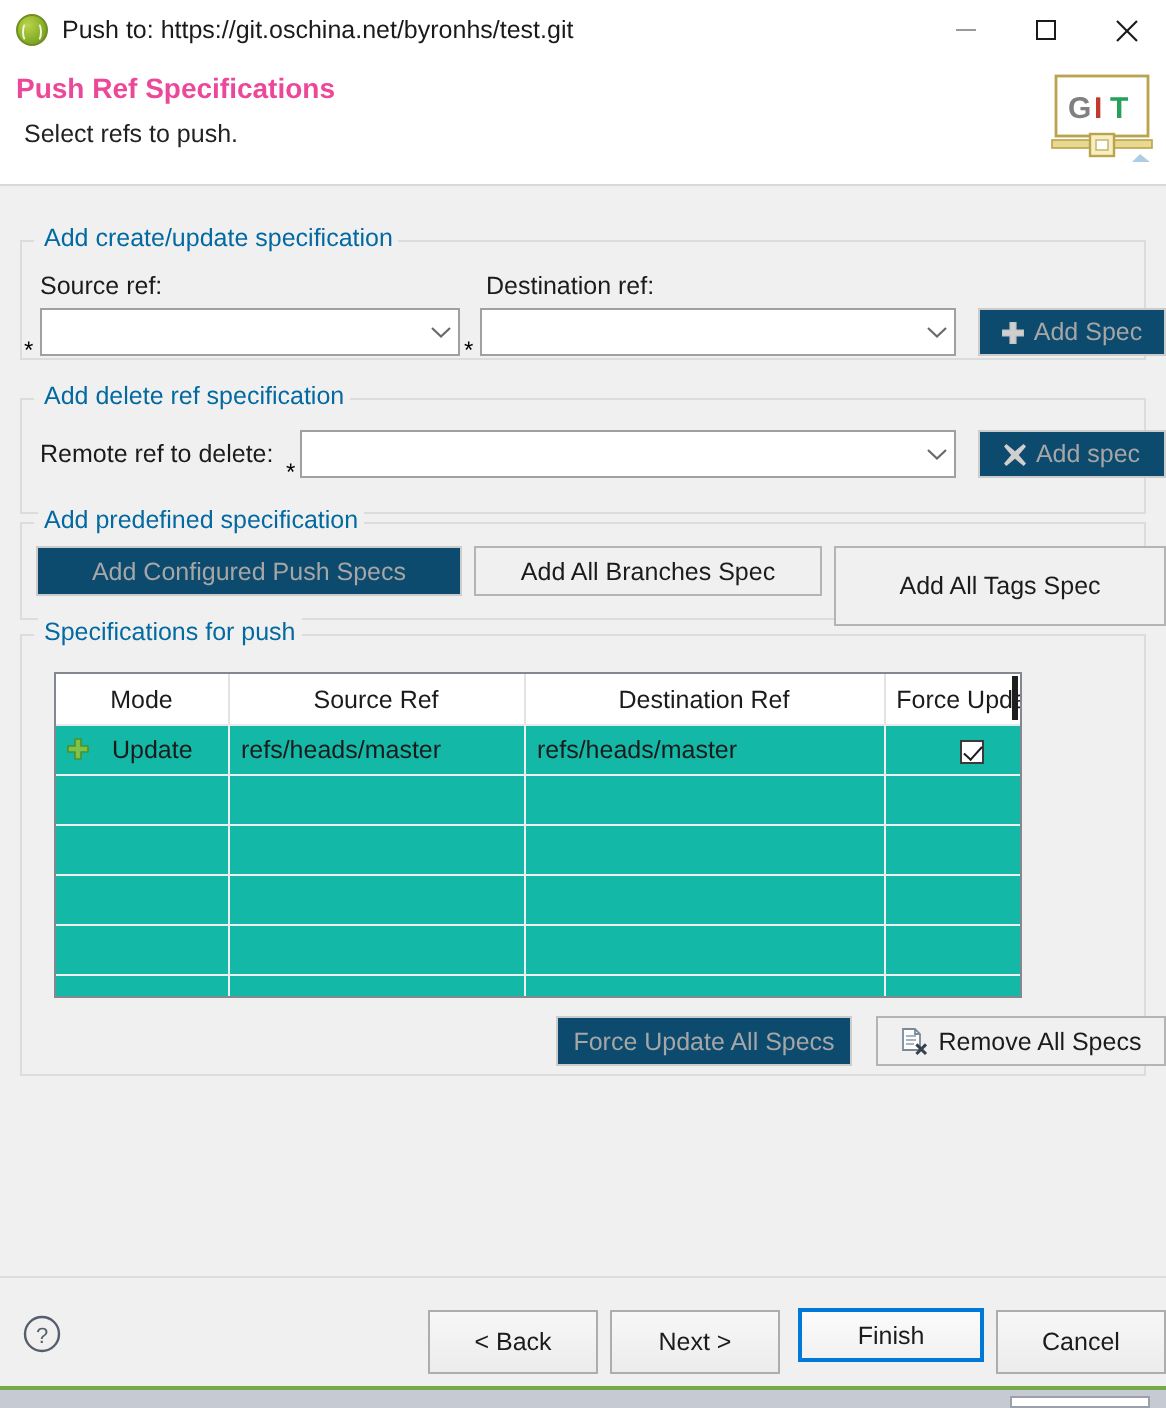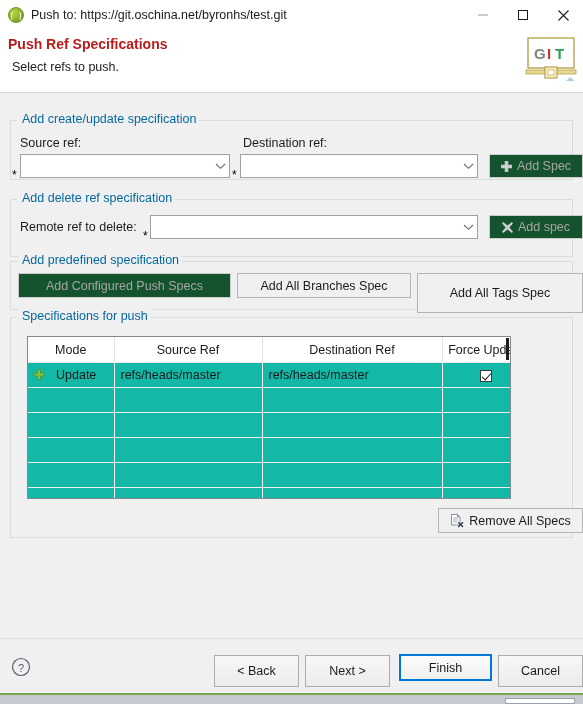--- a/index.html
+++ b/index.html
@@ -54,21 +54,21 @@
 
   
   .header {
     position: absolute; left: 0; top: 30px; width: 583px; height: 63px;
     background: #ffffff;
     border-bottom: 1px solid #d9d9d9;
     box-sizing: border-box;
   }
   .hdr-title {
     position: absolute; left: 8px; top: 6px;
-    font-size: 14px; font-weight: bold; color: #b91c1c;
+    font-size: 14px; font-weight: bold; color: #ec4899;
   }
   .hdr-sub {
     position: absolute; left: 12px; top: 30px;
     font-size: 12.5px; color: #222;
   }
   .git-logo {
     position: absolute; right: 6px; top: 6px; width: 52px; height: 50px;
   }
 
   
@@ -118,21 +118,21 @@
   .btn {
     position: absolute; box-sizing: border-box;
     background: linear-gradient(#f6f6f6, #ececec);
     border: 1px solid #adadad;
     font-size: 12.5px; color: #1b1b1b;
     display: flex; align-items: center; justify-content: center;
     gap: 5px;
     cursor: default; white-space: nowrap;
   }
   .btn.disabled {
-    background: #14532d; border-color: #cccccc; color: #a6a6a6;
+    background: #0c4a6e; border-color: #cccccc; color: #a6a6a6;
   }
   .btn.plain { background: #f0f0f0; border: 1px solid #b4b4b4; }
 
   
   .ico-plus-g { width: 11px; height: 11px; position: relative; display:inline-block;}
   .ico-x-g { width: 11px; height: 11px; position: relative; display:inline-block;}
 
   
   .table-wrap {
     position: absolute; box-sizing: border-box;
@@ -421,20 +421,23 @@
               <td></td>
               <td></td>
               <td></td>
               <td></td>
               <td style="border-right:none"></td>
             </tr>
         </tbody>
       </table>
     </div>
 
+    <div class="btn disabled" style="left:278px; top:415px; width:148px; height:25px;">
+      <span>Force Update All Specs</span>
+    </div>
     <div class="btn plain" style="left:438px; top:415px; width:145px; height:25px;">
       <span style="display:inline-block;width:14px;height:14px;">
         <svg width="14" height="14" viewBox="0 0 14 14">
           <path d="M1.5,0.5 h6 l2.5,2.5 v8 h-8.5 z" fill="#ffffff" stroke="#7a8a99" stroke-width="0.9"></path>
           <path d="M7.5,0.5 v2.5 h2.5" fill="none" stroke="#7a8a99" stroke-width="0.9"></path>
           <line x1="3" y1="4" x2="8" y2="4" stroke="#8fa3b5" stroke-width="0.8"></line>
           <line x1="3" y1="6" x2="8" y2="6" stroke="#8fa3b5" stroke-width="0.8"></line>
           <line x1="3" y1="8" x2="7" y2="8" stroke="#8fa3b5" stroke-width="0.8"></line>
           <path d="M8.2,8.2 L13,13 M13,8.2 L8.2,13" stroke="#37414c" stroke-width="1.5"></path>
         </svg>

